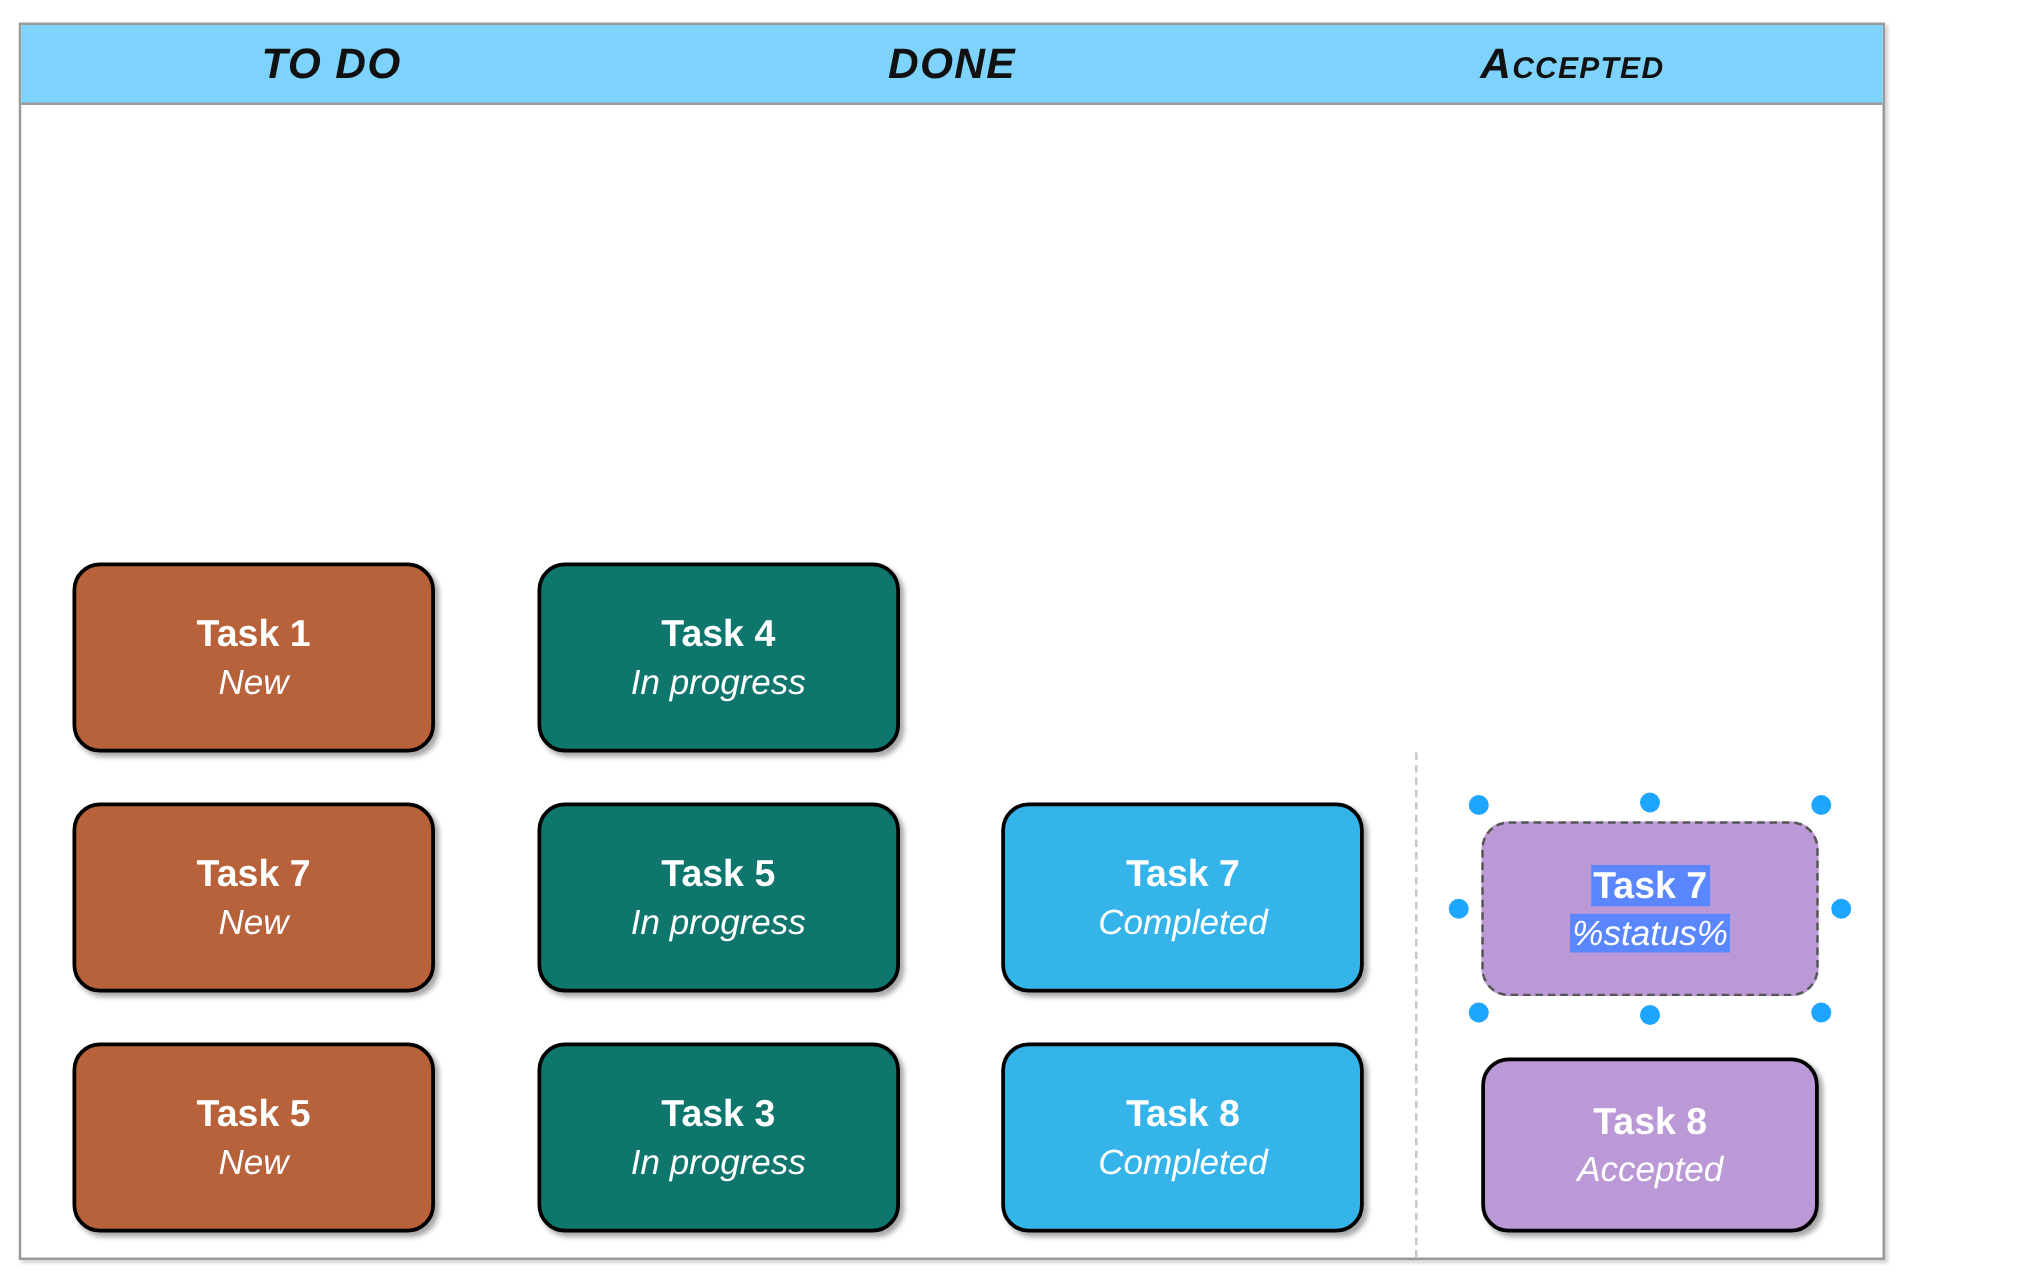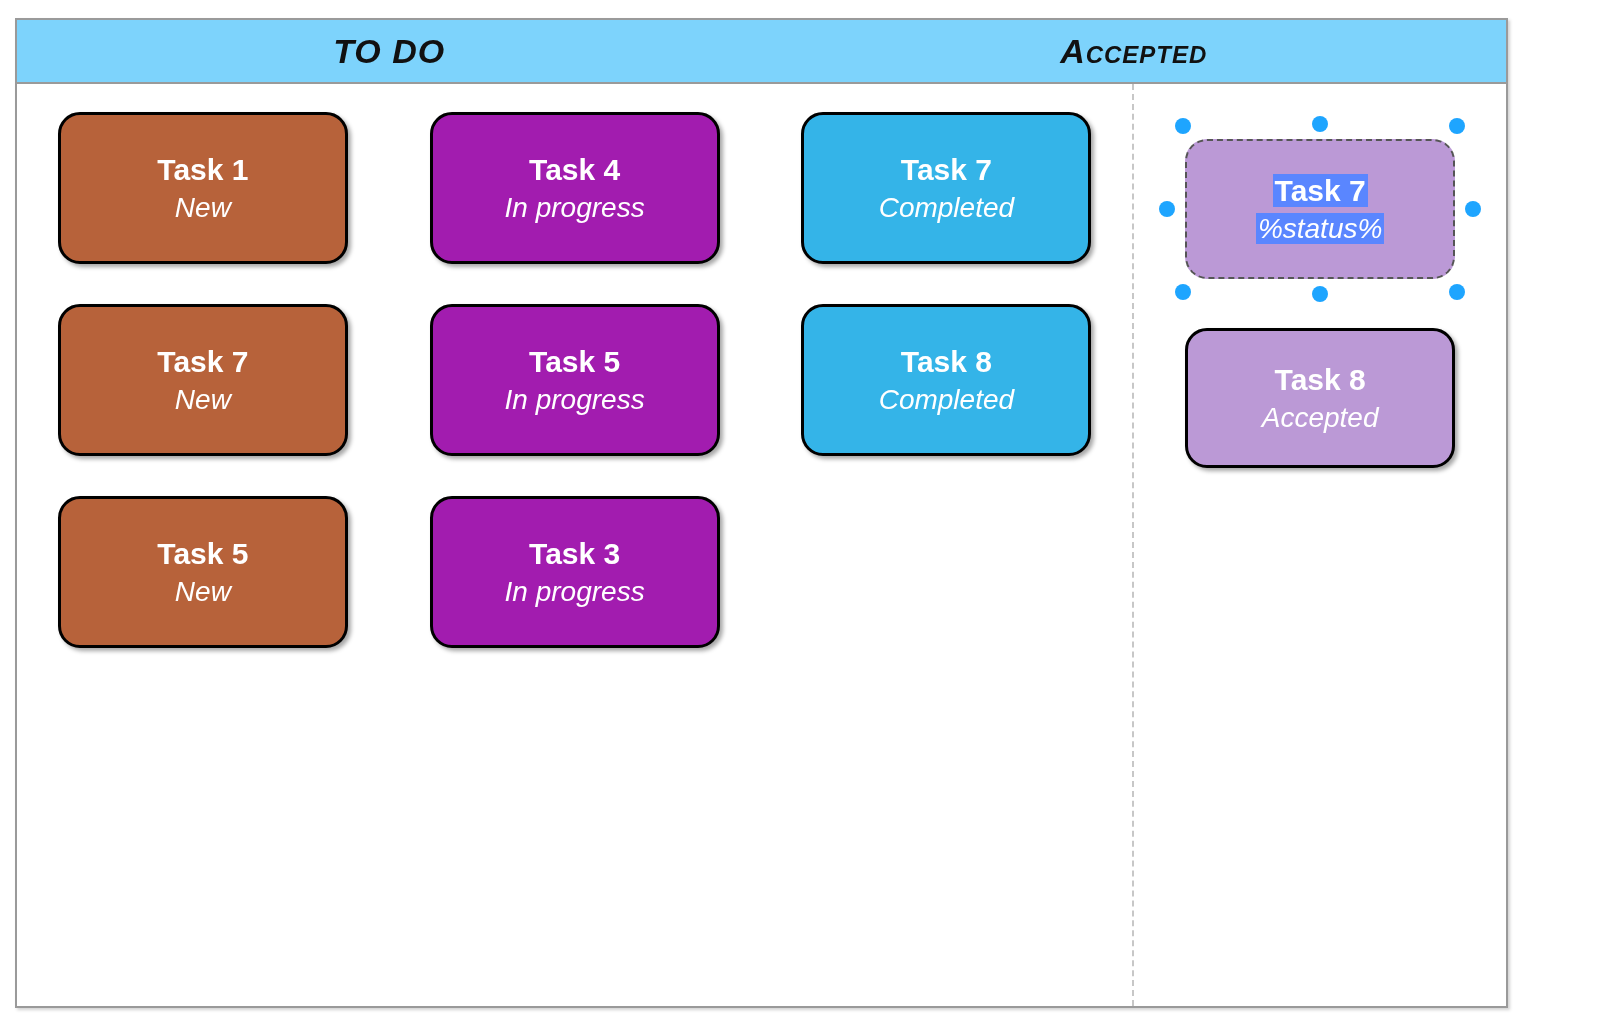--- a/index.html
+++ b/index.html
@@ -49,20 +49,21 @@
   }
   .header-cell.accepted-head {
     text-transform: none;
     font-variant: small-caps;
   }
   .body-row {
     flex: 1 1 auto;
     display: flex;
     flex-direction: row;
     position: relative;
+    align-items: flex-end;
   }
   .lane {
     flex: 1 1 0;
     position: relative;
     padding: 28px 20px 20px 20px;
     display: flex;
     flex-direction: column;
     align-items: center;
     gap: 40px;
   }
@@ -88,21 +89,21 @@
   .card .title {
     font-weight: 700;
     font-size: 30px;
   }
   .card .status {
     font-style: italic;
     font-size: 28px;
     margin-top: 2px;
   }
   .card.todo  { background: #b7623a; }
-  .card.doing { background: #a21caf; }
+  .card.doing { background: #0f766e; }
   .card.done  { background: #34b4e8; }
   .card.accepted {
     background: #bb99d6;
     width: 270px;
     height: 140px;
   }
 
   
   .selection-wrap {
     position: relative;
@@ -137,20 +138,21 @@
   .h-br { bottom: -6px; right: 10px; }
 </style>
 </head>
 <body>
 
 <div class="stage">
   <div class="board">
 
     <div class="header-row">
       <div class="header-cell">TO DO</div>
+      <div class="header-cell">DONE</div>
       <div class="header-cell accepted-head">Accepted</div>
     </div>
 
     <div class="body-row">
 
       <div class="lane">
         <div class="card todo">
           <div class="title">Task 1</div>
           <div class="status">New</div>
         </div>

